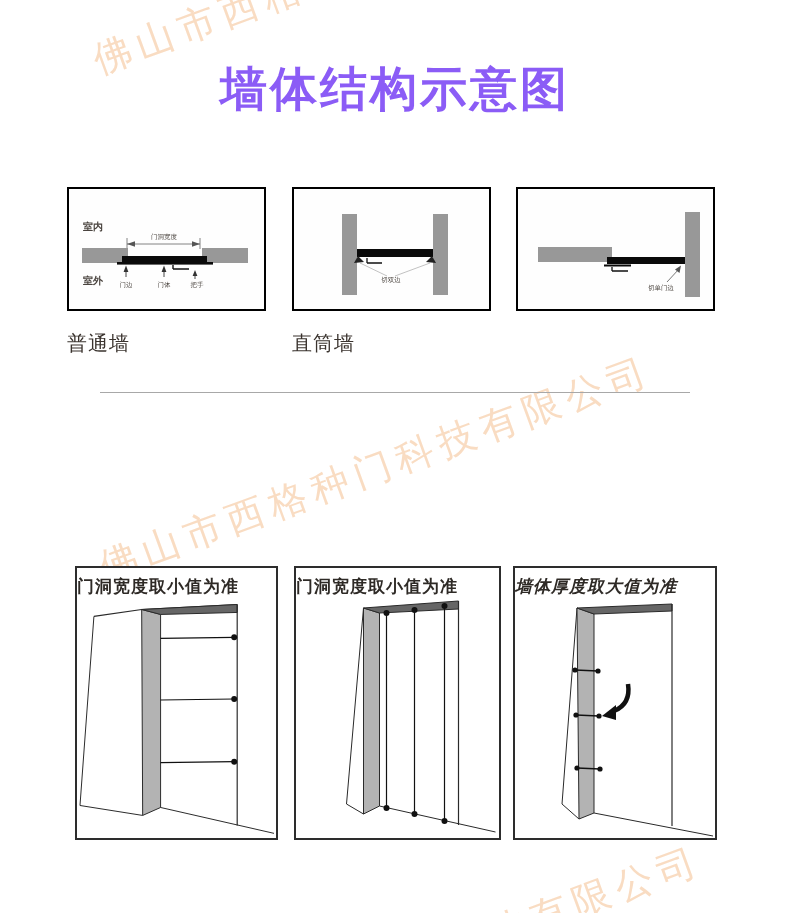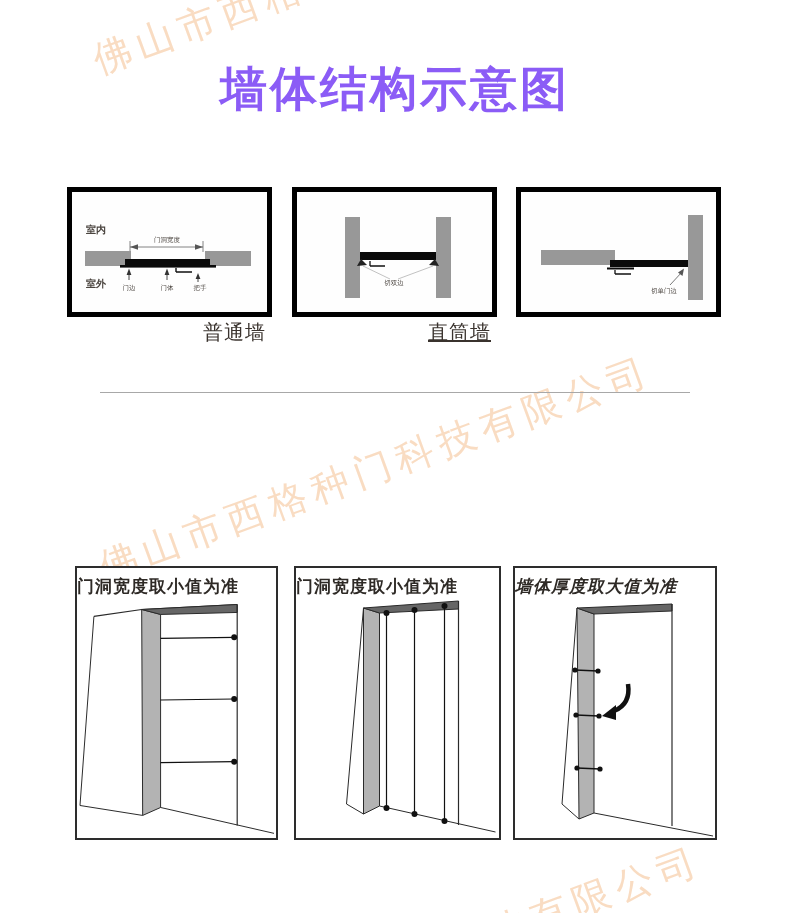--- a/index.html
+++ b/index.html
@@ -37,38 +37,38 @@
   .divider{
     position:absolute;
     top:392px;left:100px;width:590px;height:1px;
     background:#a8a8a8;
   }
   
   .fig-box{
     position:absolute;
     top:187px;
     width:195px;height:120px;
-    border:5px solid #000000;
+    border:2px solid #000000;
     background:#fefefe;
   }
   .fig-box svg{display:block;width:100%;height:100%;}
   #fig-normal{left:67px;}
   #fig-straight{left:292px;}
   #fig-tee{left:516px;}
   .fig-caption{
     position:absolute;
-    top:319px;
-    text-align:right;
+    top:330px;
+    text-align:left;
     font-size:20px;
     font-weight:500;
     color:#3a332e;
     letter-spacing:1px;
   }
   #cap-normal{left:67px;width:199px;}
-  #cap-straight{left:292px;width:199px;text-decoration:underline;}
+  #cap-straight{left:292px;width:199px;}
   #cap-tee{left:516px;width:200px;}
   
   .measure-box{
     position:absolute;
     top:566px;
     height:270px;
     border:2px solid #2d2d2d;
     background:#ffffff;
   }
   #mbox-width{left:75px;width:199px;}

